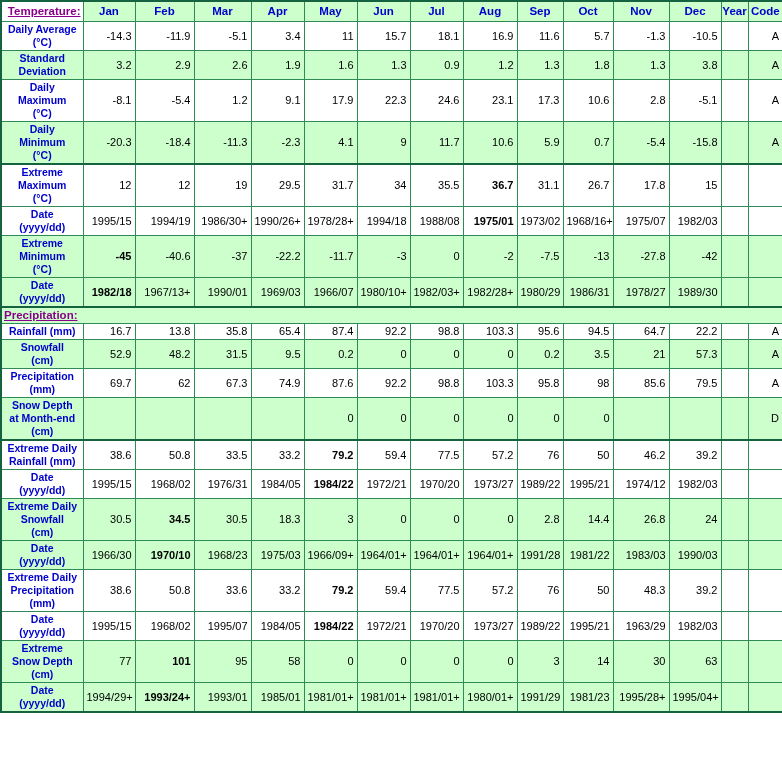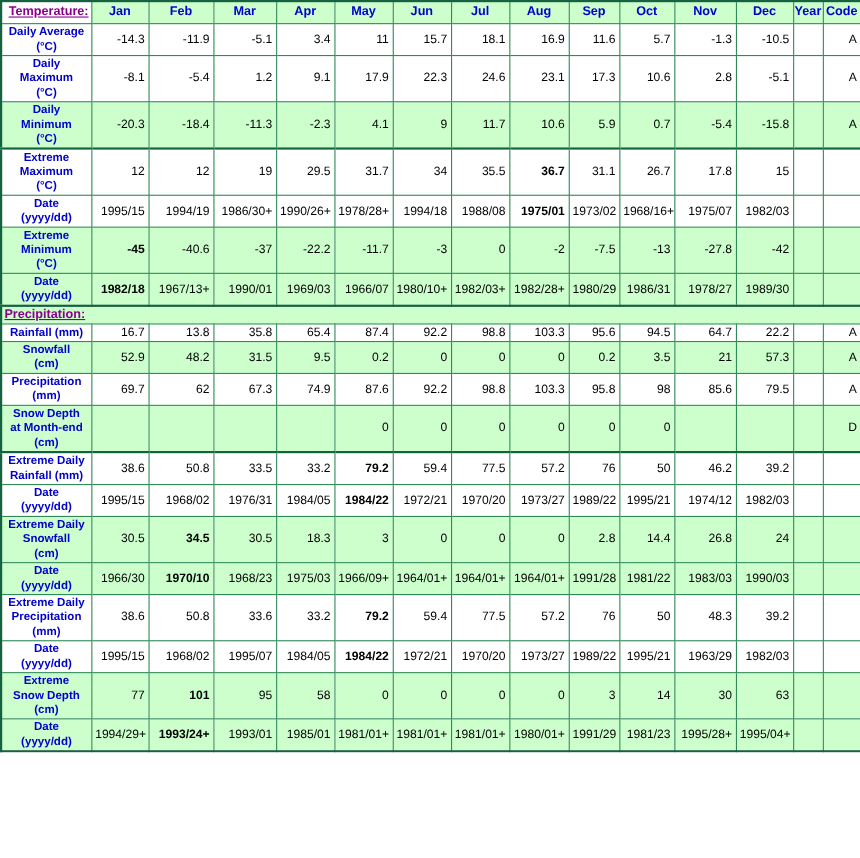--- a/index.html
+++ b/index.html
@@ -115,20 +115,38 @@
         <td class="num">18.1</td>
         <td class="num">16.9</td>
         <td class="num">11.6</td>
         <td class="num">5.7</td>
         <td class="num">-1.3</td>
         <td class="num">-10.5</td>
         <td class="num"></td>
         <td class="num">A</td>
       </tr>
       <tr>
+        <th class="rowlabel green">Standard
+Deviation</th>
+        <td class="num green">3.2</td>
+        <td class="num green">2.9</td>
+        <td class="num green">2.6</td>
+        <td class="num green">1.9</td>
+        <td class="num green">1.6</td>
+        <td class="num green">1.3</td>
+        <td class="num green">0.9</td>
+        <td class="num green">1.2</td>
+        <td class="num green">1.3</td>
+        <td class="num green">1.8</td>
+        <td class="num green">1.3</td>
+        <td class="num green">3.8</td>
+        <td class="num green"></td>
+        <td class="num green">A</td>
+      </tr>
+      <tr>
         <th class="rowlabel">Daily
 Maximum
 (°C)</th>
         <td class="num">-8.1</td>
         <td class="num">-5.4</td>
         <td class="num">1.2</td>
         <td class="num">9.1</td>
         <td class="num">17.9</td>
         <td class="num">22.3</td>
         <td class="num">24.6</td>

